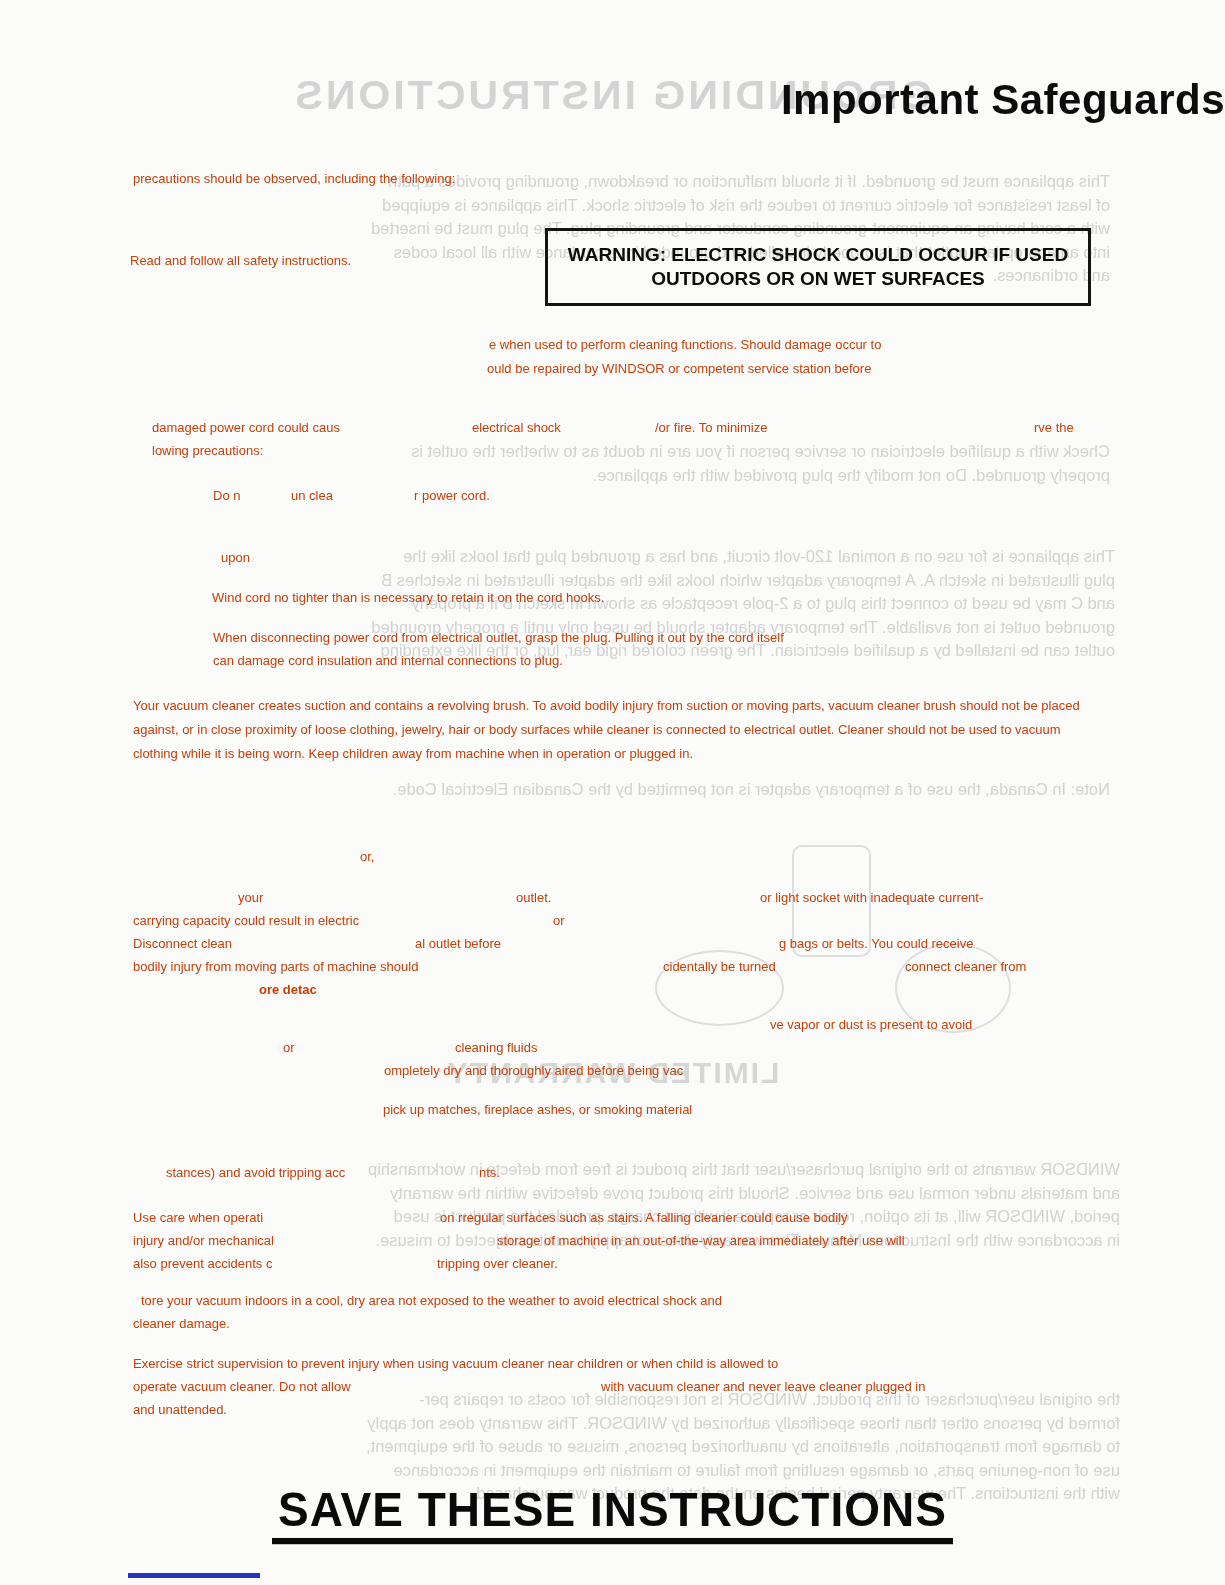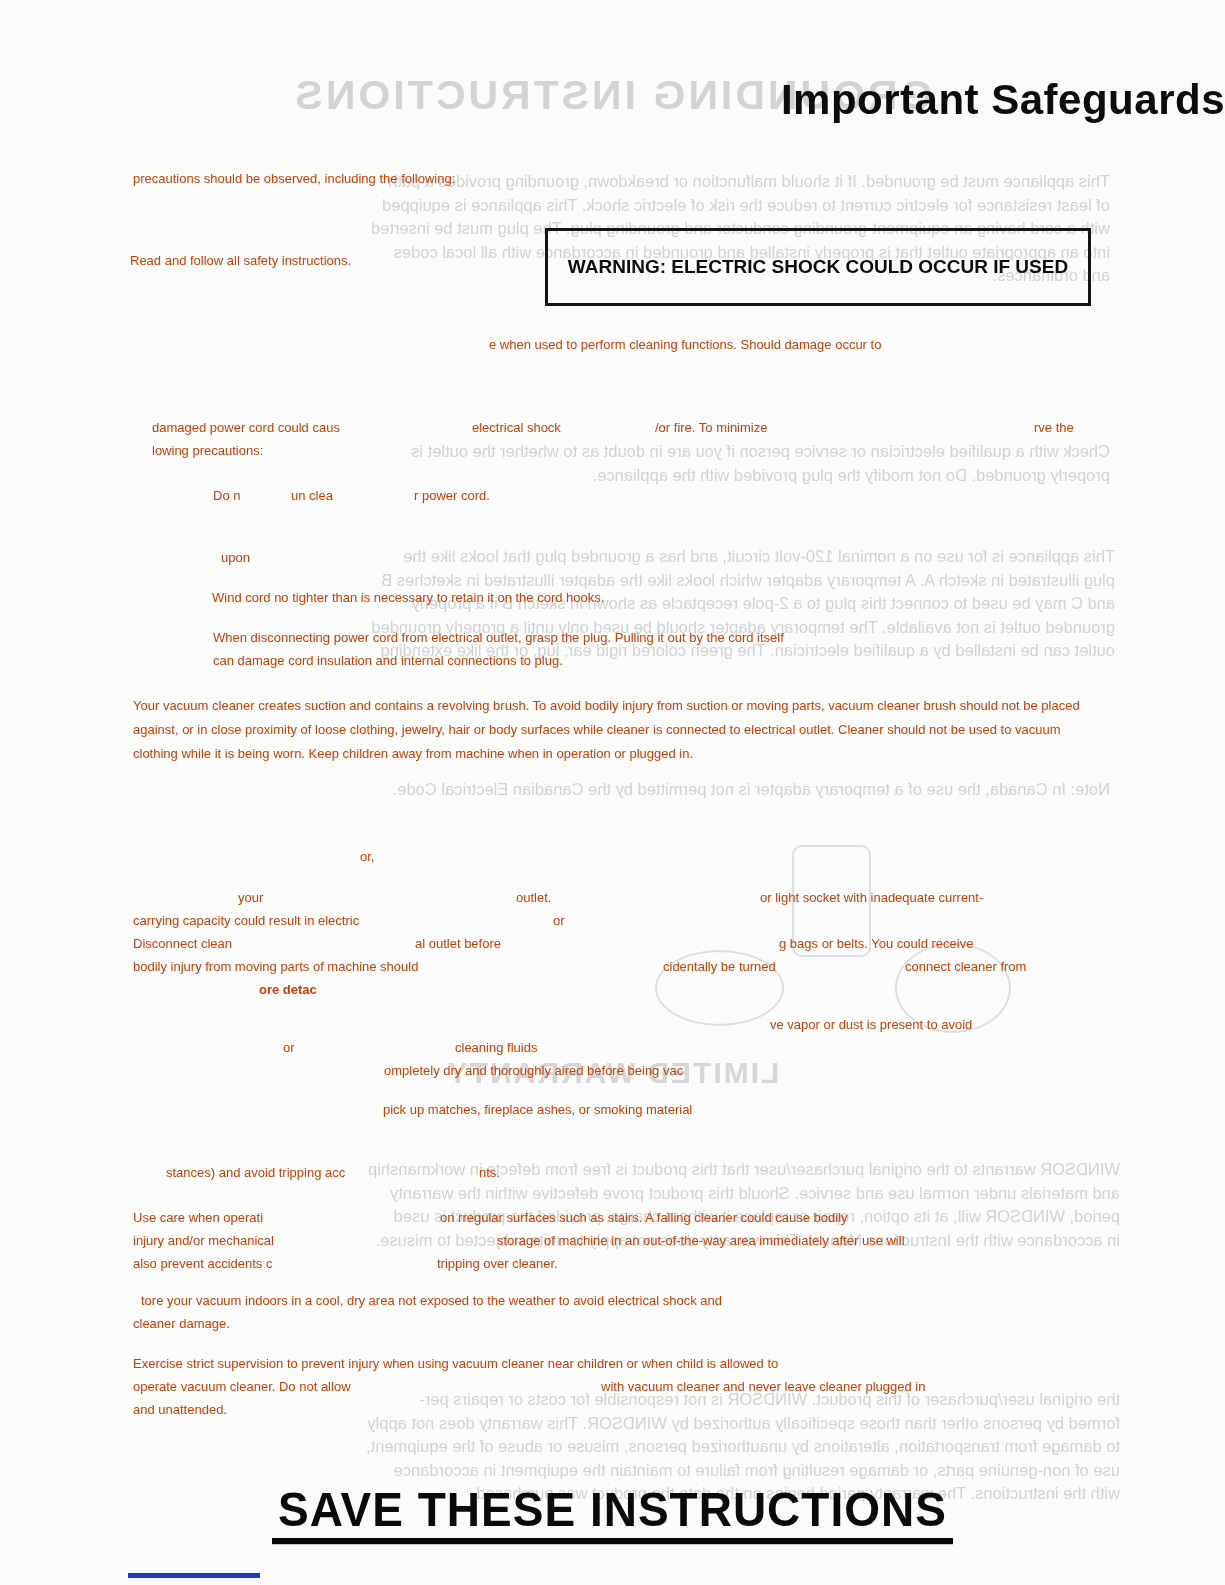--- a/index.html
+++ b/index.html
@@ -153,23 +153,25 @@
     <div>with the instructions. The warranty period begins on the date the product was purchased.</div>
   </div>
 
   <div class="title">Important Safeguards</div>
 
   <div class="frag" style="left:133px; top:167px;">precautions should be observed, including the following:</div>
   <div class="frag" style="left:130px; top:249px;">Read and follow all safety instructions.</div>
 
   <div class="warnbox">
     <div>WARNING: ELECTRIC SHOCK COULD OCCUR IF USED</div>
+    <div>OUTDOORS OR ON WET SURFACES</div>
   </div>
 
   <div class="frag" style="left:489px; top:333px;">e when used to perform cleaning functions. Should damage occur to</div>
+  <div class="frag" style="left:487px; top:357px;">ould be repaired by WINDSOR or competent service station before</div>
 
   <div class="frag" style="left:152px; top:416px;">damaged power cord could caus</div>
   <div class="frag" style="left:472px; top:416px;">electrical shock</div>
   <div class="frag" style="left:655px; top:416px;">/or fire. To minimize</div>
   <div class="frag" style="left:1034px; top:416px;">rve the</div>
   <div class="frag" style="left:152px; top:439px;">lowing precautions:</div>
 
   <div class="frag" style="left:213px; top:484px;">Do n</div>
   <div class="frag" style="left:291px; top:484px;">un clea</div>
   <div class="frag" style="left:414px; top:484px;">r power cord.</div>

